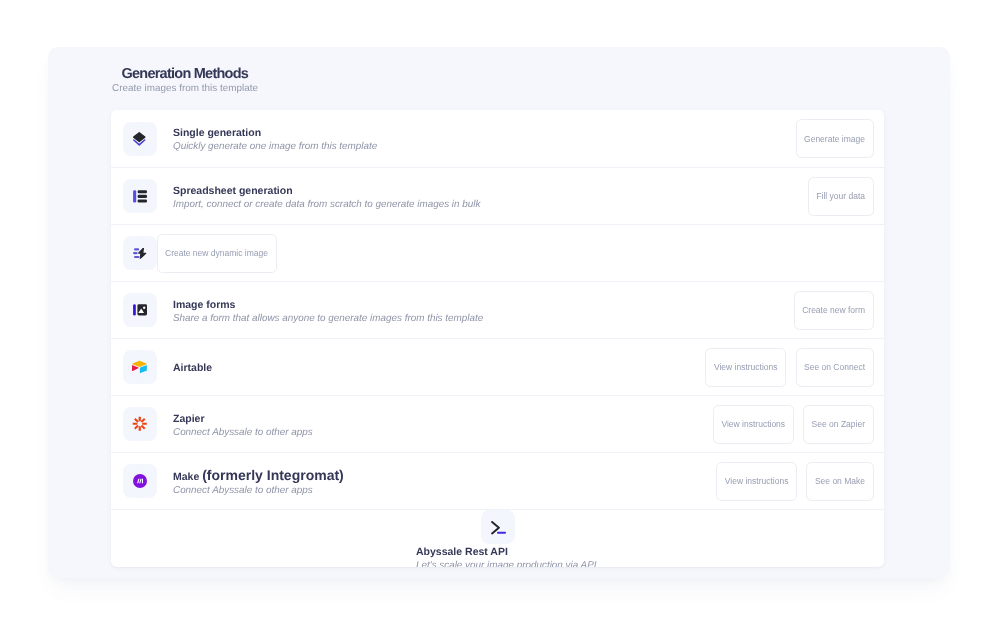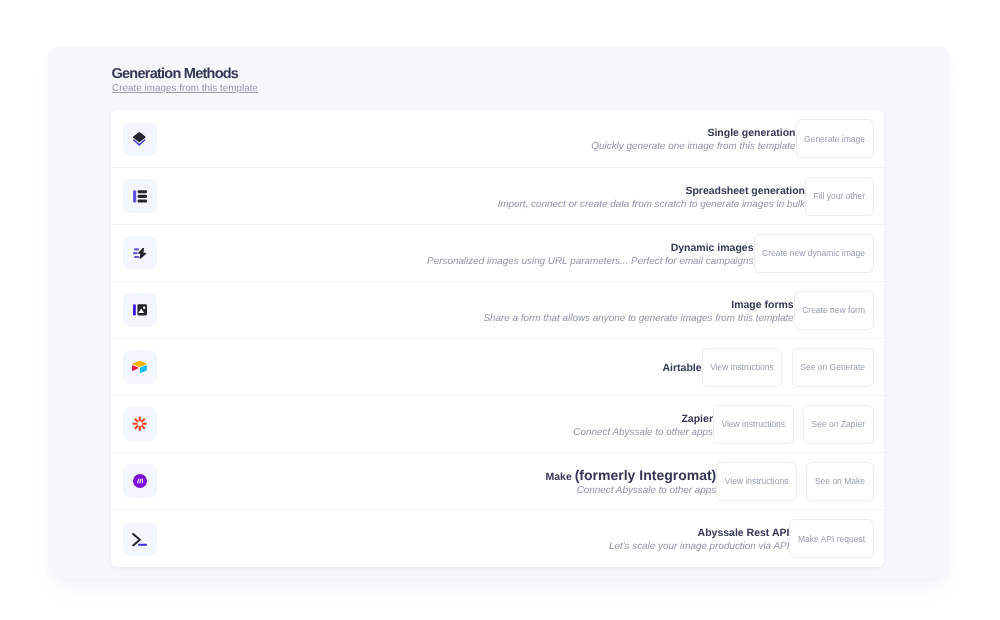--- a/index.html
+++ b/index.html
@@ -4,30 +4,30 @@
 <style>
   html,body{margin:0;padding:0;}
   *{-webkit-font-smoothing:antialiased;-moz-osx-font-smoothing:grayscale;}
   .aa{filter:opacity(100%);}
   body{width:1000px;height:620px;background:#ffffff;font-family:"Liberation Sans",sans-serif;overflow:hidden;-webkit-font-smoothing:antialiased;text-rendering:geometricPrecision;}
 
   .panel{position:absolute;left:48px;top:47px;width:902px;height:531px;background:#f5f7fc;border-radius:10px;
          box-shadow:0 14px 22px -6px rgba(90,105,150,.07), 0 4px 10px -3px rgba(90,105,150,.045);}
 
   .hdr{position:absolute;left:111.5px;top:67px;}
-  .hdr h1{margin:0;font-size:14.5px;font-weight:700;color:#343856;letter-spacing:-0.75px;line-height:15px;}
-  .hdr p{margin:1px 0 0 0.5px;font-size:9.9px;color:#9499ad;letter-spacing:0.02px;line-height:11px;text-decoration:underline;}
+  .hdr h1{margin:0;font-size:14.5px;font-weight:700;color:#343856;letter-spacing:-0.75px;line-height:15px;text-align:center;}
+  .hdr p{margin:1px 0 0 0.5px;font-size:9.9px;color:#9499ad;letter-spacing:0.02px;line-height:11px;}
 
   .card{position:absolute;left:111px;top:110px;width:773px;background:#fff;border-radius:6px;
         box-shadow:0 1px 2px rgba(40,50,100,.05), 0 1px 6px rgba(40,50,100,.035);overflow:hidden;}
   .row{display:flex;align-items:center;height:57px;border-top:1px solid #f1f2f7;padding:0 10.5px 0 11.5px;box-sizing:border-box;}
   .row.first{border-top:none;height:57px;}
-  .row.last{height:58px;}
+  .row.last{height:58px;flex-direction:column;}
   .ico{width:34px;height:34px;border-radius:8px;background:#f4f6fd;display:flex;align-items:center;justify-content:center;flex:0 0 auto;}
-  .txt{margin-left:16.5px;flex:1 1 auto;min-width:0;padding-top:2px;text-align:right;}
+  .txt{margin-left:16.5px;flex:1 1 auto;min-width:0;padding-top:2px;}
   .t1{font-size:10.5px;font-weight:700;color:#343856;line-height:12px;letter-spacing:0;}
   .t1 .sfx{font-size:14px;font-weight:700;color:#343856;}
   .t2{font-size:9.9px;color:#8f94a8;margin-top:2px;line-height:11px;font-style:italic;}
   .btns{display:flex;gap:9.5px;flex:0 0 auto;}
   .btn{border:1px solid #ebedf3;border-radius:5.5px;font-size:8.5px;color:#979db2;padding:0 7.5px;height:39px;font-family:"Liberation Sans",sans-serif;
        background:#fff;display:flex;align-items:center;justify-content:center;white-space:nowrap;}
 </style>
 </head>
 <body>
 
@@ -66,37 +66,31 @@
       <rect x="4.6" y="9.4" width="9.4" height="3.15" rx="1.3" fill="#24252d"></rect>
     </svg>
       </div>
       <div class="txt">
         <div class="t1">
           <span>Spreadsheet generation</span>
         </div>
         <div class="t2">Import, connect or create data from scratch to generate images in bulk</div>
       </div>
       <div class="btns">
-        <button class="btn">Fill your other</button>
+        <button class="btn">Fill your data</button>
       </div>
     </div>
     <div class="row">
       <div class="ico">
         <svg width="14" height="11" viewBox="0 0 14 11">
       <rect x="1.0" y="0.35" width="5.2" height="2.15" rx="1.07" fill="#6357d8"></rect>
       <rect x="0.1" y="4.05" width="4.5" height="2.15" rx="1.07" fill="#6357d8"></rect>
       <rect x="1.0" y="7.95" width="5.4" height="2.15" rx="1.07" fill="#6357d8"></rect>
       <path d="M10.4 0.2 L5.7 5.1 L8.0 5.1 L7.3 10.2 L12.7 5.4 L9.7 5.4 Z" fill="#24252d" stroke="#24252d" stroke-width="1.25" stroke-linejoin="round"></path>
     </svg>
-      </div>
-      <div class="txt">
-        <div class="t1">
-          <span>Dynamic images</span>
-        </div>
-        <div class="t2">Personalized images using URL parameters... Perfect for email campaigns</div>
       </div>
       <div class="btns">
         <button class="btn">Create new dynamic image</button>
       </div>
     </div>
     <div class="row">
       <div class="ico">
         <svg width="14" height="12" viewBox="0 0 14 12">
       <rect x="0.1" y="0.2" width="2.7" height="11.4" rx="1.35" fill="#3311dd"></rect>
       <rect x="4.4" y="0.3" width="9.6" height="11.1" rx="1.4" fill="#24252d"></rect>
@@ -122,21 +116,21 @@
       <path d="M86.1 104.9 L62.2 116.4 L59.7 117.6 L8.5 142.2 C4.9 143.9 0.4 141.3 0.4 137.3 V69.6 C0.4 68.2 1.1 67.0 2.0 66.0 C2.4 65.6 2.8 65.2 3.3 64.9 C4.7 64.1 6.7 63.9 8.4 64.5 L85.1 94.9 C89.0 96.4 89.3 101.9 86.1 104.9 Z" fill="#e8194c"></path>
     </svg>
       </div>
       <div class="txt">
         <div class="t1">
           <span>Airtable</span>
         </div>
       </div>
       <div class="btns">
         <button class="btn">View instructions</button>
-        <button class="btn">See on Generate</button>
+        <button class="btn">See on Connect</button>
       </div>
     </div>
     <div class="row">
       <div class="ico">
         <svg width="15.5" height="15.5" viewBox="0 0 32 32">
       <g stroke="#ee4312" stroke-width="4.6" stroke-linecap="butt">
         <path d="M16 1.5 V11.0 M16 21.0 V30.5 M1.5 16 H11.0 M21.0 16 H30.5"></path>
         <path d="M5.75 5.75 L12.5 12.5 M19.5 19.5 L26.25 26.25 M26.25 5.75 L19.5 12.5 M12.5 19.5 L5.75 26.25" stroke-width="4.1"></path>
       </g>
       <circle cx="16" cy="16" r="5.1" fill="none" stroke="#ee4312" stroke-width="0"></circle>

